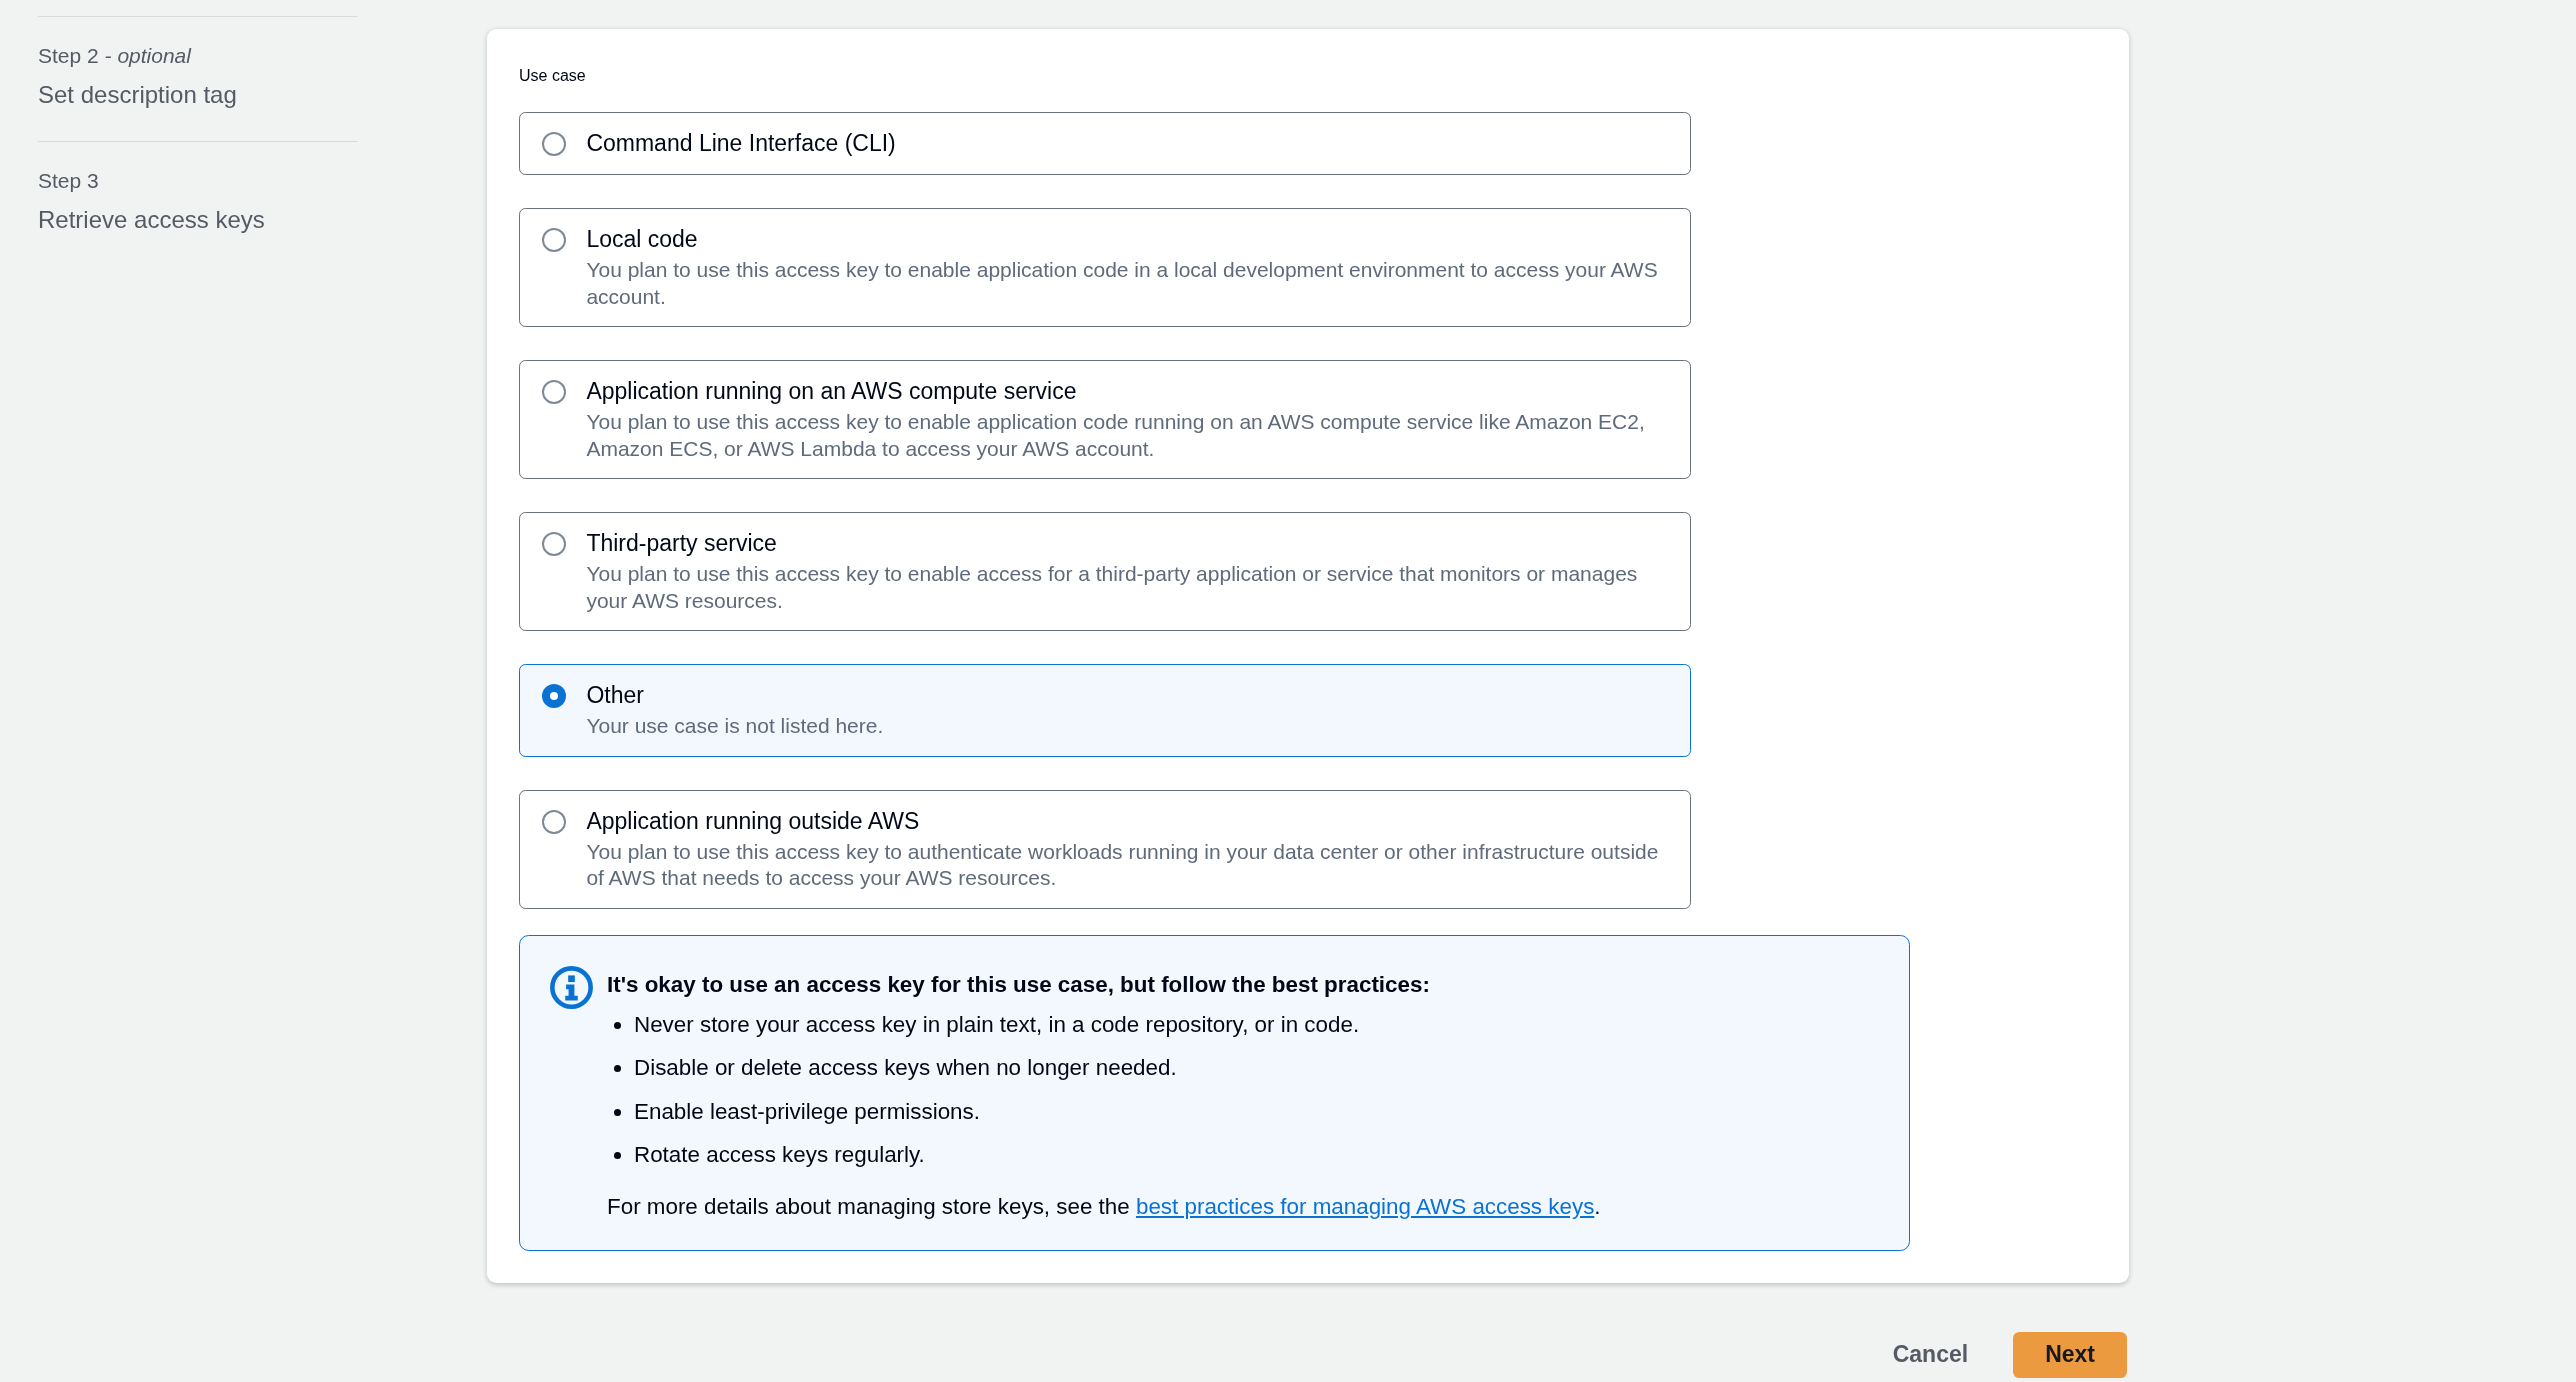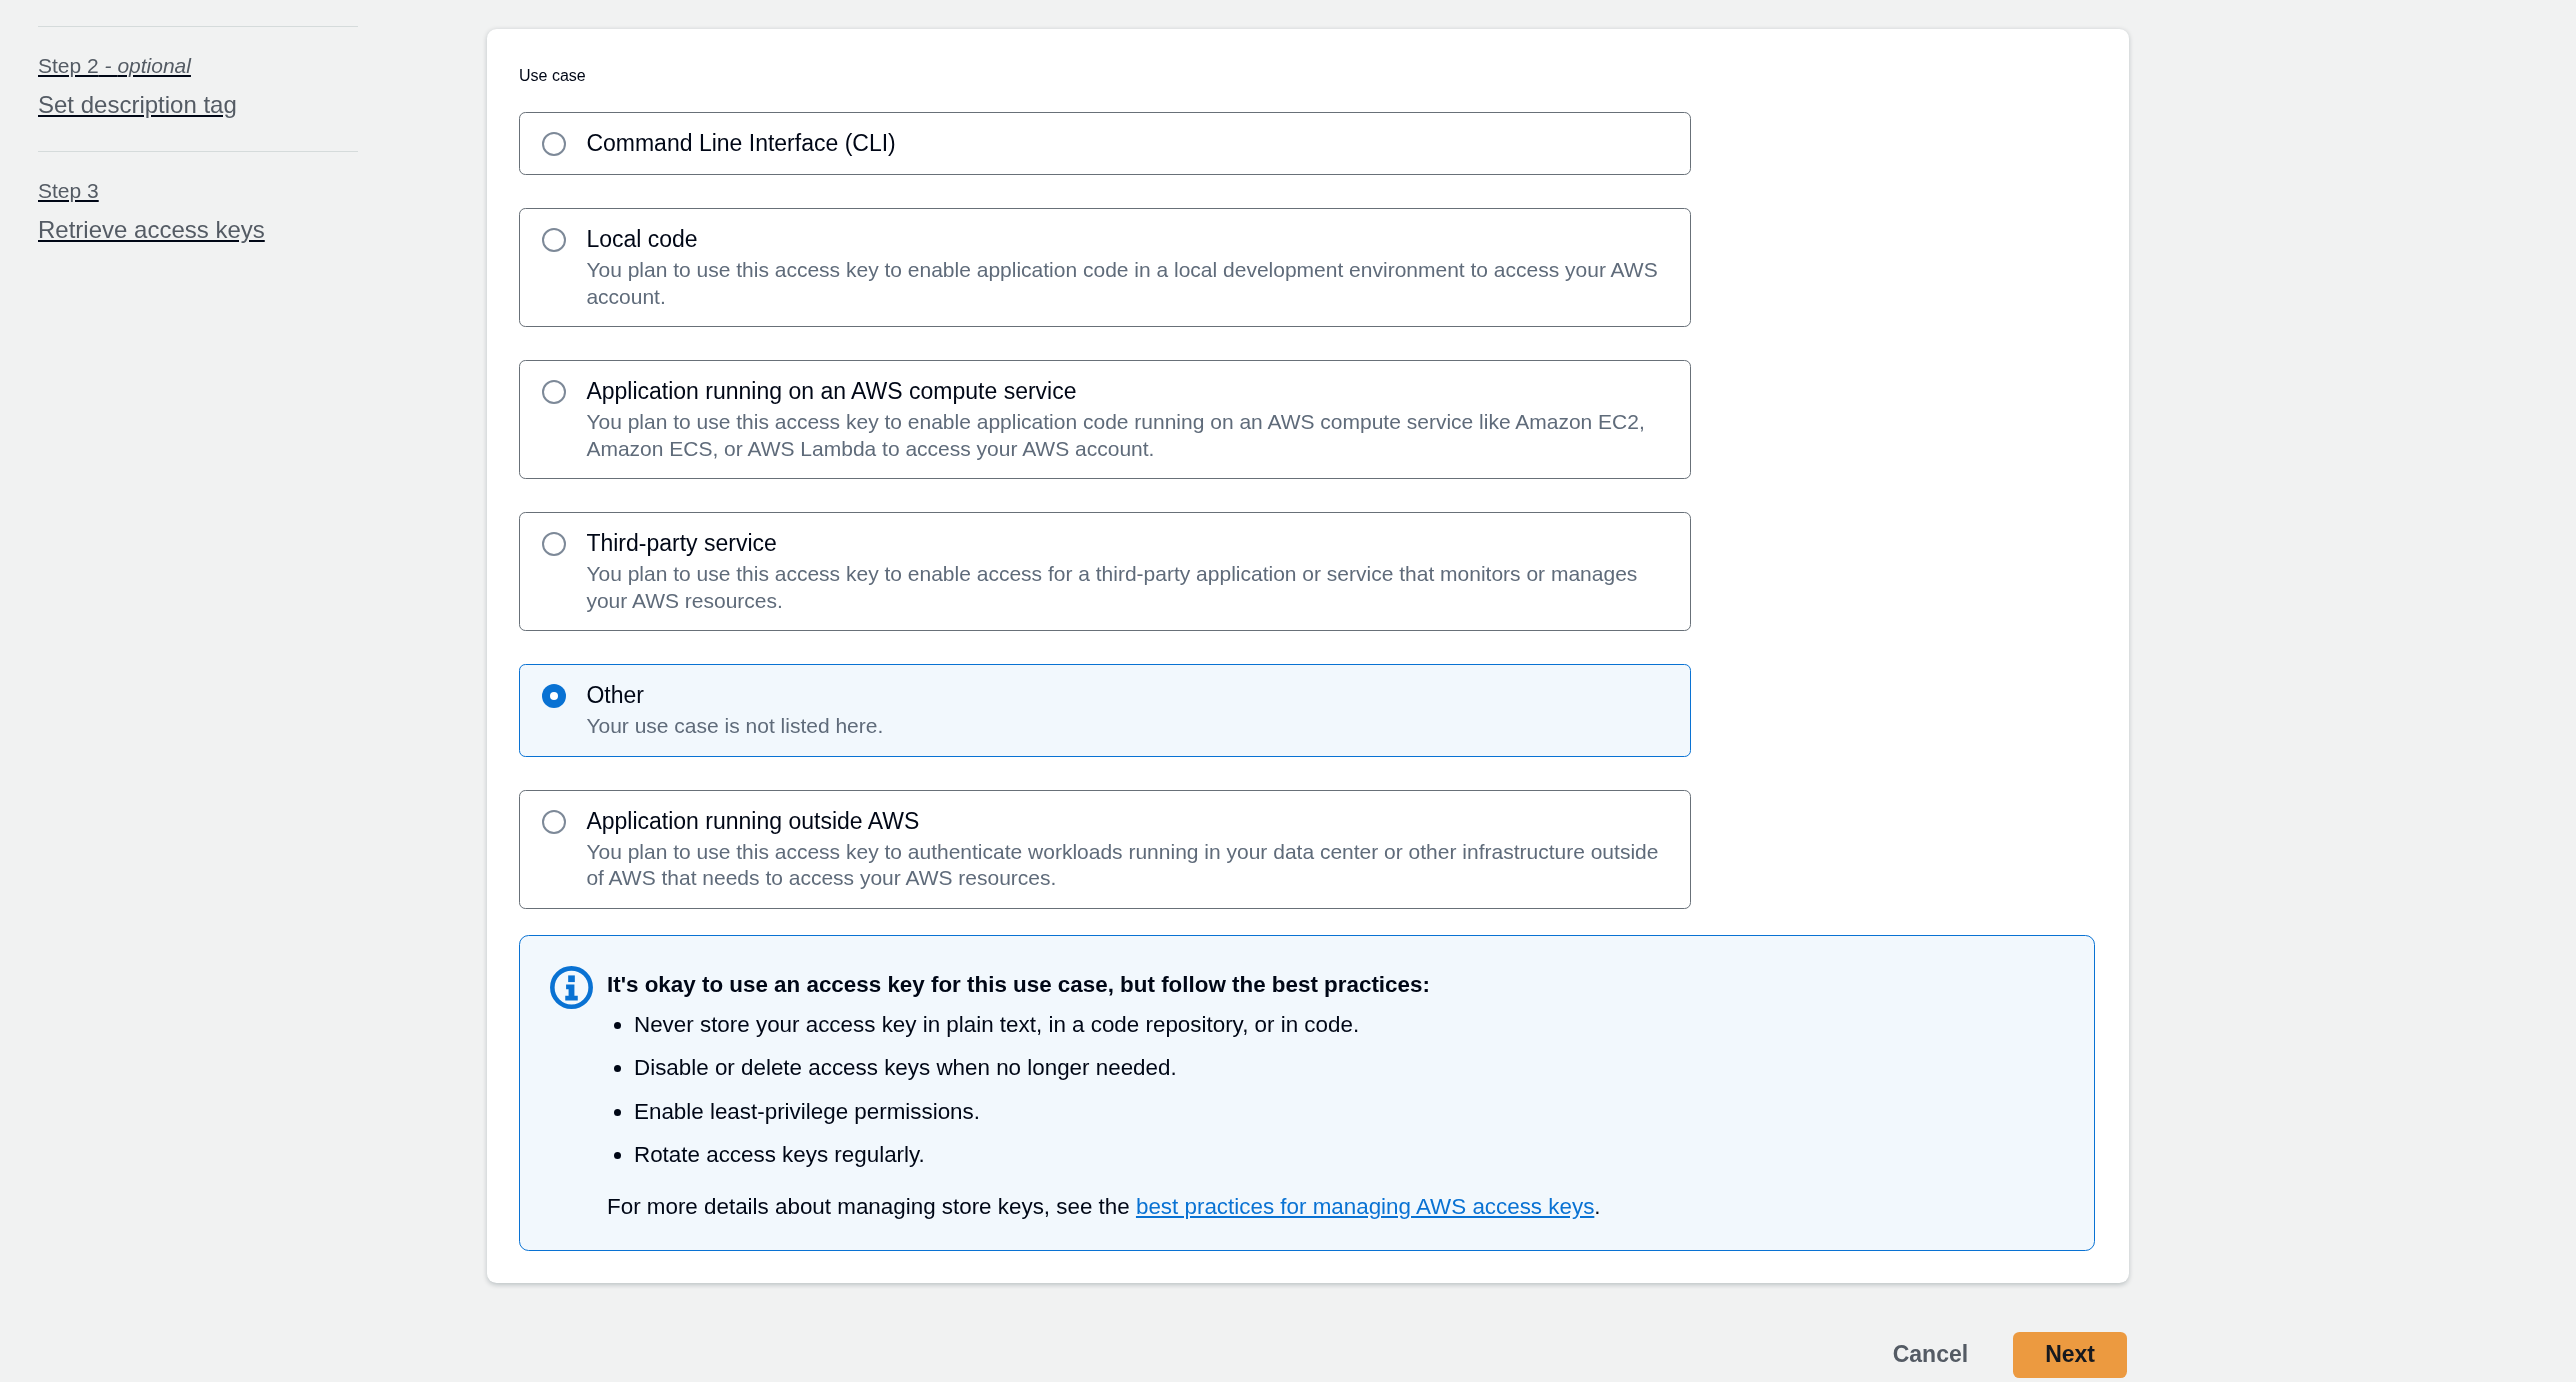--- a/index.html
+++ b/index.html
@@ -11,21 +11,21 @@
   }
   *{box-sizing:border-box;}
   html,body{margin:0;padding:0;}
   body{
     width:2576px;height:1383px;position:relative;overflow:hidden;
     background:var(--page-bg);color:var(--title-text);
     font-family:"Liberation Sans", sans-serif;
   }
 
   
-  .sidebar{position:absolute;left:38px;top:0;width:320px;padding-top:26px;text-decoration:underline;}
+  .sidebar{position:absolute;left:38px;top:16px;width:320px;}
   .divider{border:none;border-top:1.6px solid var(--divider);margin:0;}
   .step-meta{margin-top:26px;font-size:21px;line-height:26px;color:var(--step-text);}
   .step-opt{font-style:italic;}
   .step-opt:not(:empty)::before{content:" - ";}
   .step-title{margin-top:11.2px;font-size:24px;line-height:29px;color:var(--step-text);padding-bottom:32px;cursor:pointer;}
 
   
   .card{
     position:absolute;left:487px;top:29px;width:1642px;
     background:var(--card-bg);border-radius:9.6px;
@@ -47,21 +47,21 @@
   .tile.selected .radio{border:none;background:var(--accent-blue);}
   .tile.selected .radio::after{
     content:"";position:absolute;left:50%;top:50%;width:8px;height:8px;
     margin:-4px 0 0 -4px;border-radius:50%;background:#fff;
   }
   .tile-title{font-size:23px;line-height:29px;color:var(--title-text);}
   .tile-desc{margin-top:3.2px;font-size:21px;line-height:26.4px;color:var(--desc-text);}
 
   
   .alert{
-    margin-top:26.4px;width:1576px;border:1.6px solid var(--accent-blue);
+    margin-top:26.4px;width:1391px;border:1.6px solid var(--accent-blue);
     border-radius:9.6px;background:var(--alert-bg);
     padding:29px 32px 29px 29px;display:flex;gap:13px;
   }
   .info-icon{flex:0 0 auto;width:45px;height:45px;color:var(--accent-blue);}
   .info-icon svg{display:block;width:45px;height:45px;}
   .alert-title{margin-top:4.8px;font-size:22.4px;font-weight:700;line-height:29px;color:var(--title-text);}
   .bullets{margin:11.2px 0 0;padding-left:27px;list-style:disc;}
   .bullets li{font-size:22.4px;line-height:29px;margin-bottom:14.4px;color:var(--title-text);}
   .bullets li:last-child{margin-bottom:0;}
   .alert-footer{margin-top:22.4px;font-size:22.4px;line-height:29px;color:var(--title-text);}

